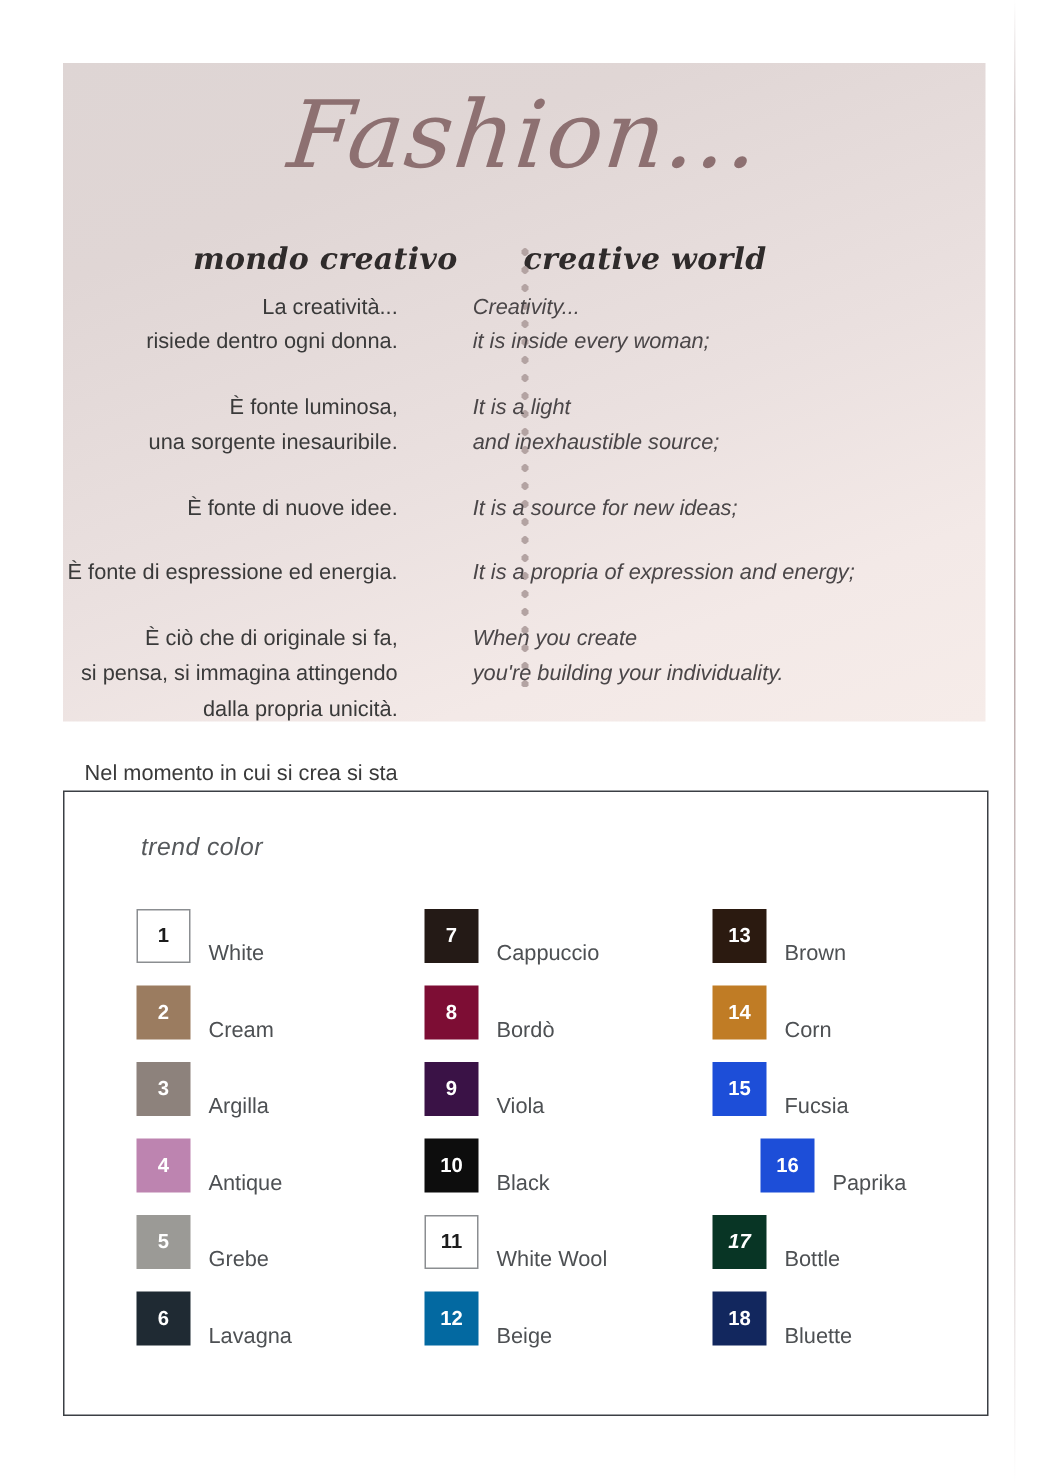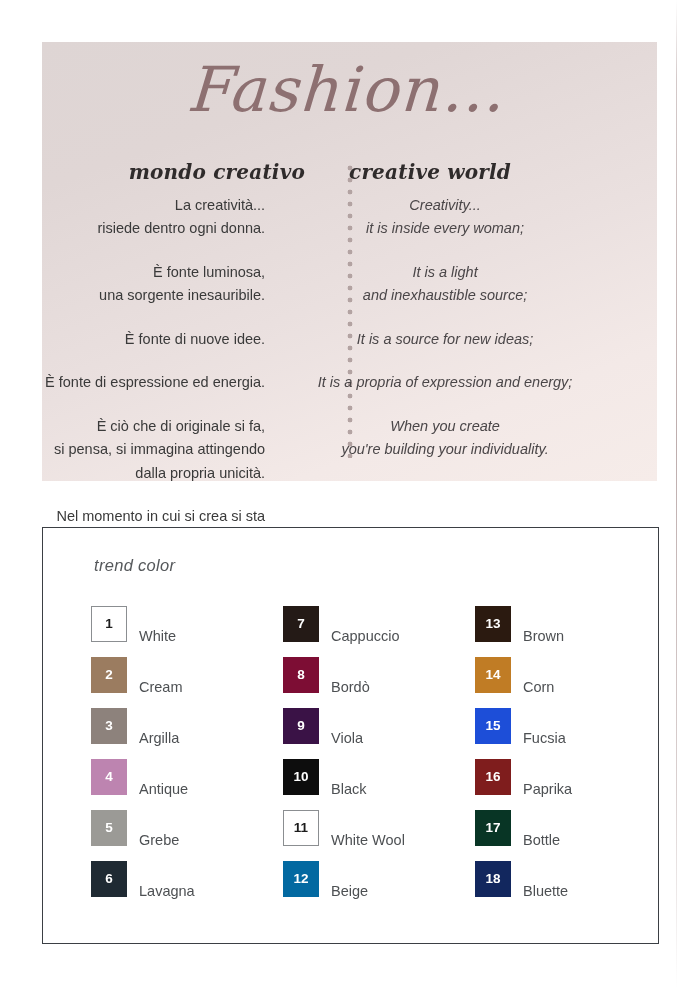--- a/index.html
+++ b/index.html
@@ -115,21 +115,21 @@
   .col-it {
     width: 285px;
     box-sizing: border-box;
     padding-right: 24px;
     text-align: right;
   }
   .col-en {
     width: 330px;
     box-sizing: border-box;
     padding-left: 26px;
-    text-align: center;
+    text-align: left;
   }
   .stanza {
     margin: 0 0 20px 0;
     font-size: 14.5px;
     line-height: 1.62;
     color: #3b3b3b;
   }
   .col-it .stanza { color: #3a3a3a; }
   .col-en .stanza {
     font-style: italic;
@@ -333,27 +333,27 @@
             </div>
             <span class="swatch-label">Corn</span>
           </div>
           <div class="swatch-row">
             <div class="chip" style="background: #1d4ed8;">
               <span class="chip-num" style="color: rgb(255, 255, 255);">15</span>
             </div>
             <span class="swatch-label">Fucsia</span>
           </div>
           <div class="swatch-row">
-            <div class="chip" style="background: #7f1d1d;">
+            <div class="chip" style="background: #1d4ed8; margin-left: 32px;">
               <span class="chip-num" style="color: rgb(255, 255, 255);">16</span>
             </div>
             <span class="swatch-label">Paprika</span>
           </div>
           <div class="swatch-row">
-            <div class="chip" style="background: rgb(8, 53, 37);">
+            <div class="chip" style="background: rgb(8, 53, 37); font-style: italic;">
               <span class="chip-num" style="color: rgb(255, 255, 255);">17</span>
             </div>
             <span class="swatch-label">Bottle</span>
           </div>
           <div class="swatch-row">
             <div class="chip" style="background: rgb(18, 39, 94);">
               <span class="chip-num" style="color: rgb(255, 255, 255);">18</span>
             </div>
             <span class="swatch-label">Bluette</span>
           </div>

